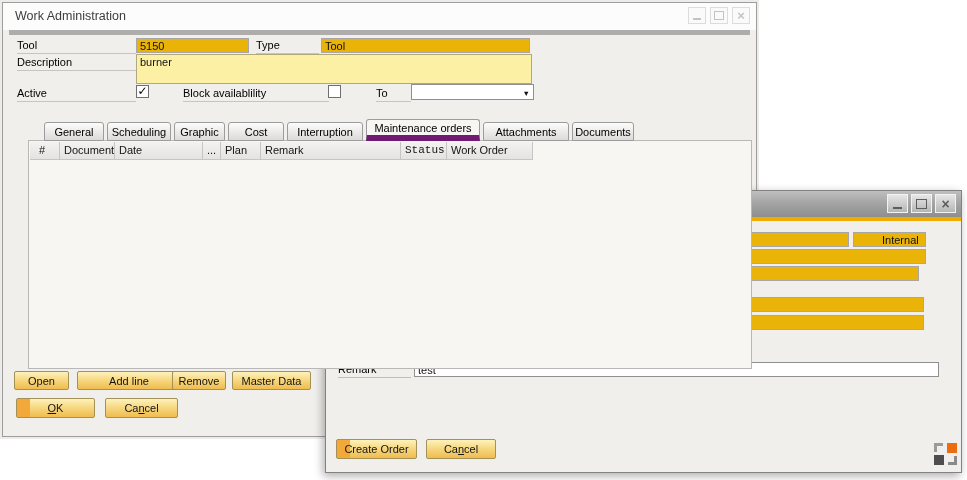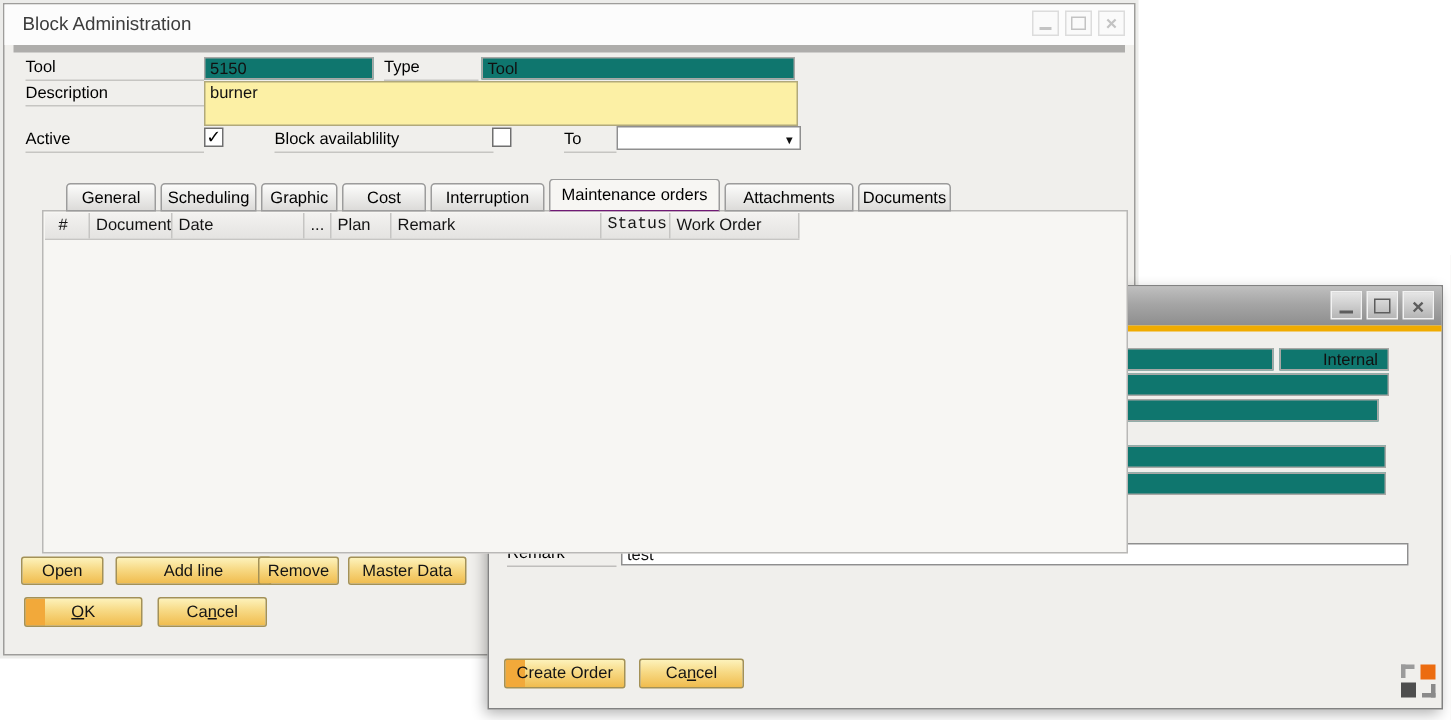--- a/index.html
+++ b/index.html
@@ -14,30 +14,30 @@
   .winctl{position:absolute;top:4px;right:6px;display:flex;gap:4px;}
   .wc{width:18px;height:17px;box-sizing:border-box;border:1px solid #dcdcdc;background:#fafafa;display:flex;align-items:center;justify-content:center;color:#c3c3c3;}
   .wc .bar{width:8px;height:2px;background:#c3c3c3;margin-top:7px;}
   .wc .box{width:8px;height:7px;border:1px solid #c3c3c3;}
   .wc .x{font-size:13px;font-weight:bold;line-height:1;}
   .mw-strip{position:absolute;left:6px;top:27px;width:741px;height:5px;background:#aeadab;}
 
   
   .flabel{position:absolute;height:15px;line-height:14px;border-bottom:1px solid #c6c5c2;color:#000;}
   .field{position:absolute;box-sizing:border-box;height:15px;line-height:12px;padding:1px 3px;overflow:hidden;white-space:nowrap;}
-  .f-grey{background:#0f766e;border:1px solid #a8a7a5;}
+  .f-grey{background:#eab308;border:1px solid #a8a7a5;}
   .f-white{background:#ffffff;border:1px solid #8f8f8f;}
   .f-yellow{background:#fcf0a5;border:1px solid #b1a97b;}
   .dd{position:absolute;right:3px;top:2px;font-size:7.5px;color:#101010;}
   .cb{position:absolute;width:13px;height:13px;box-sizing:border-box;background:#fff;border:1px solid #6f6f6f;font-size:12px;line-height:11px;text-align:center;font-weight:bold;color:#000;}
 
   
   .tabs{position:absolute;left:41px;top:116px;height:22px;display:flex;align-items:flex-end;gap:3px;z-index:3;}
   .tab{box-sizing:border-box;height:19px;border:1px solid #9c9c9c;border-radius:3px 3px 0 0;background:linear-gradient(#fcfcfb,#dcdbd9);display:flex;align-items:center;justify-content:center;white-space:nowrap;overflow:hidden;color:#000;}
-  .tab.active{height:22px;background:#f7f6f3;border-bottom:1px solid #701a75;}
+  .tab.active{height:22px;background:#f7f6f3;border-bottom:6px solid #701a75;}
 
   
   .panel{position:absolute;left:25px;top:137px;width:724px;height:229px;box-sizing:border-box;background:#f7f6f3;border:1px solid #b9b8b6;z-index:1;}
   .thead{position:absolute;left:1px;top:1px;height:17px;display:flex;background:linear-gradient(#f3f2f0,#e4e3e1);border-bottom:1px solid #c6c5c3;}
   .th{box-sizing:border-box;height:17px;line-height:16px;padding-left:4px;border-right:1px solid #c6c5c3;overflow:hidden;white-space:nowrap;color:#141414;}
   .th.first{padding-left:9px;}
 
   
   .btn{position:absolute;box-sizing:border-box;height:19px;border:1px solid #a39157;border-radius:2px;background:linear-gradient(#fdf2bb,#f7d984 45%,#f0bc4e);display:flex;align-items:center;justify-content:center;color:#141414;cursor:default;}
   .btn.tall{height:20px;}
@@ -64,21 +64,21 @@
   .grip .bl{position:absolute;left:0;bottom:0;width:10px;height:10px;background:#4e4e4e;}
   .grip .br{position:absolute;right:0;bottom:0;width:9px;height:9px;border-right:3px solid #8a8a8a;border-bottom:3px solid #8a8a8a;box-sizing:border-box;}
 </style>
 </head>
 <body>
 
 <div class="stage">
 
   <div class="window main-window">
     <div class="mw-titlebar">
-      <span class="mw-title">Block Administration</span>
+      <span class="mw-title">Work Administration</span>
       <span class="winctl">
         <span class="wc">
             <span class="bar"></span>
           </span>
         <span class="wc">
             <span class="box"></span>
           </span>
         <span class="wc">
             <span class="x">×</span>
           </span>

